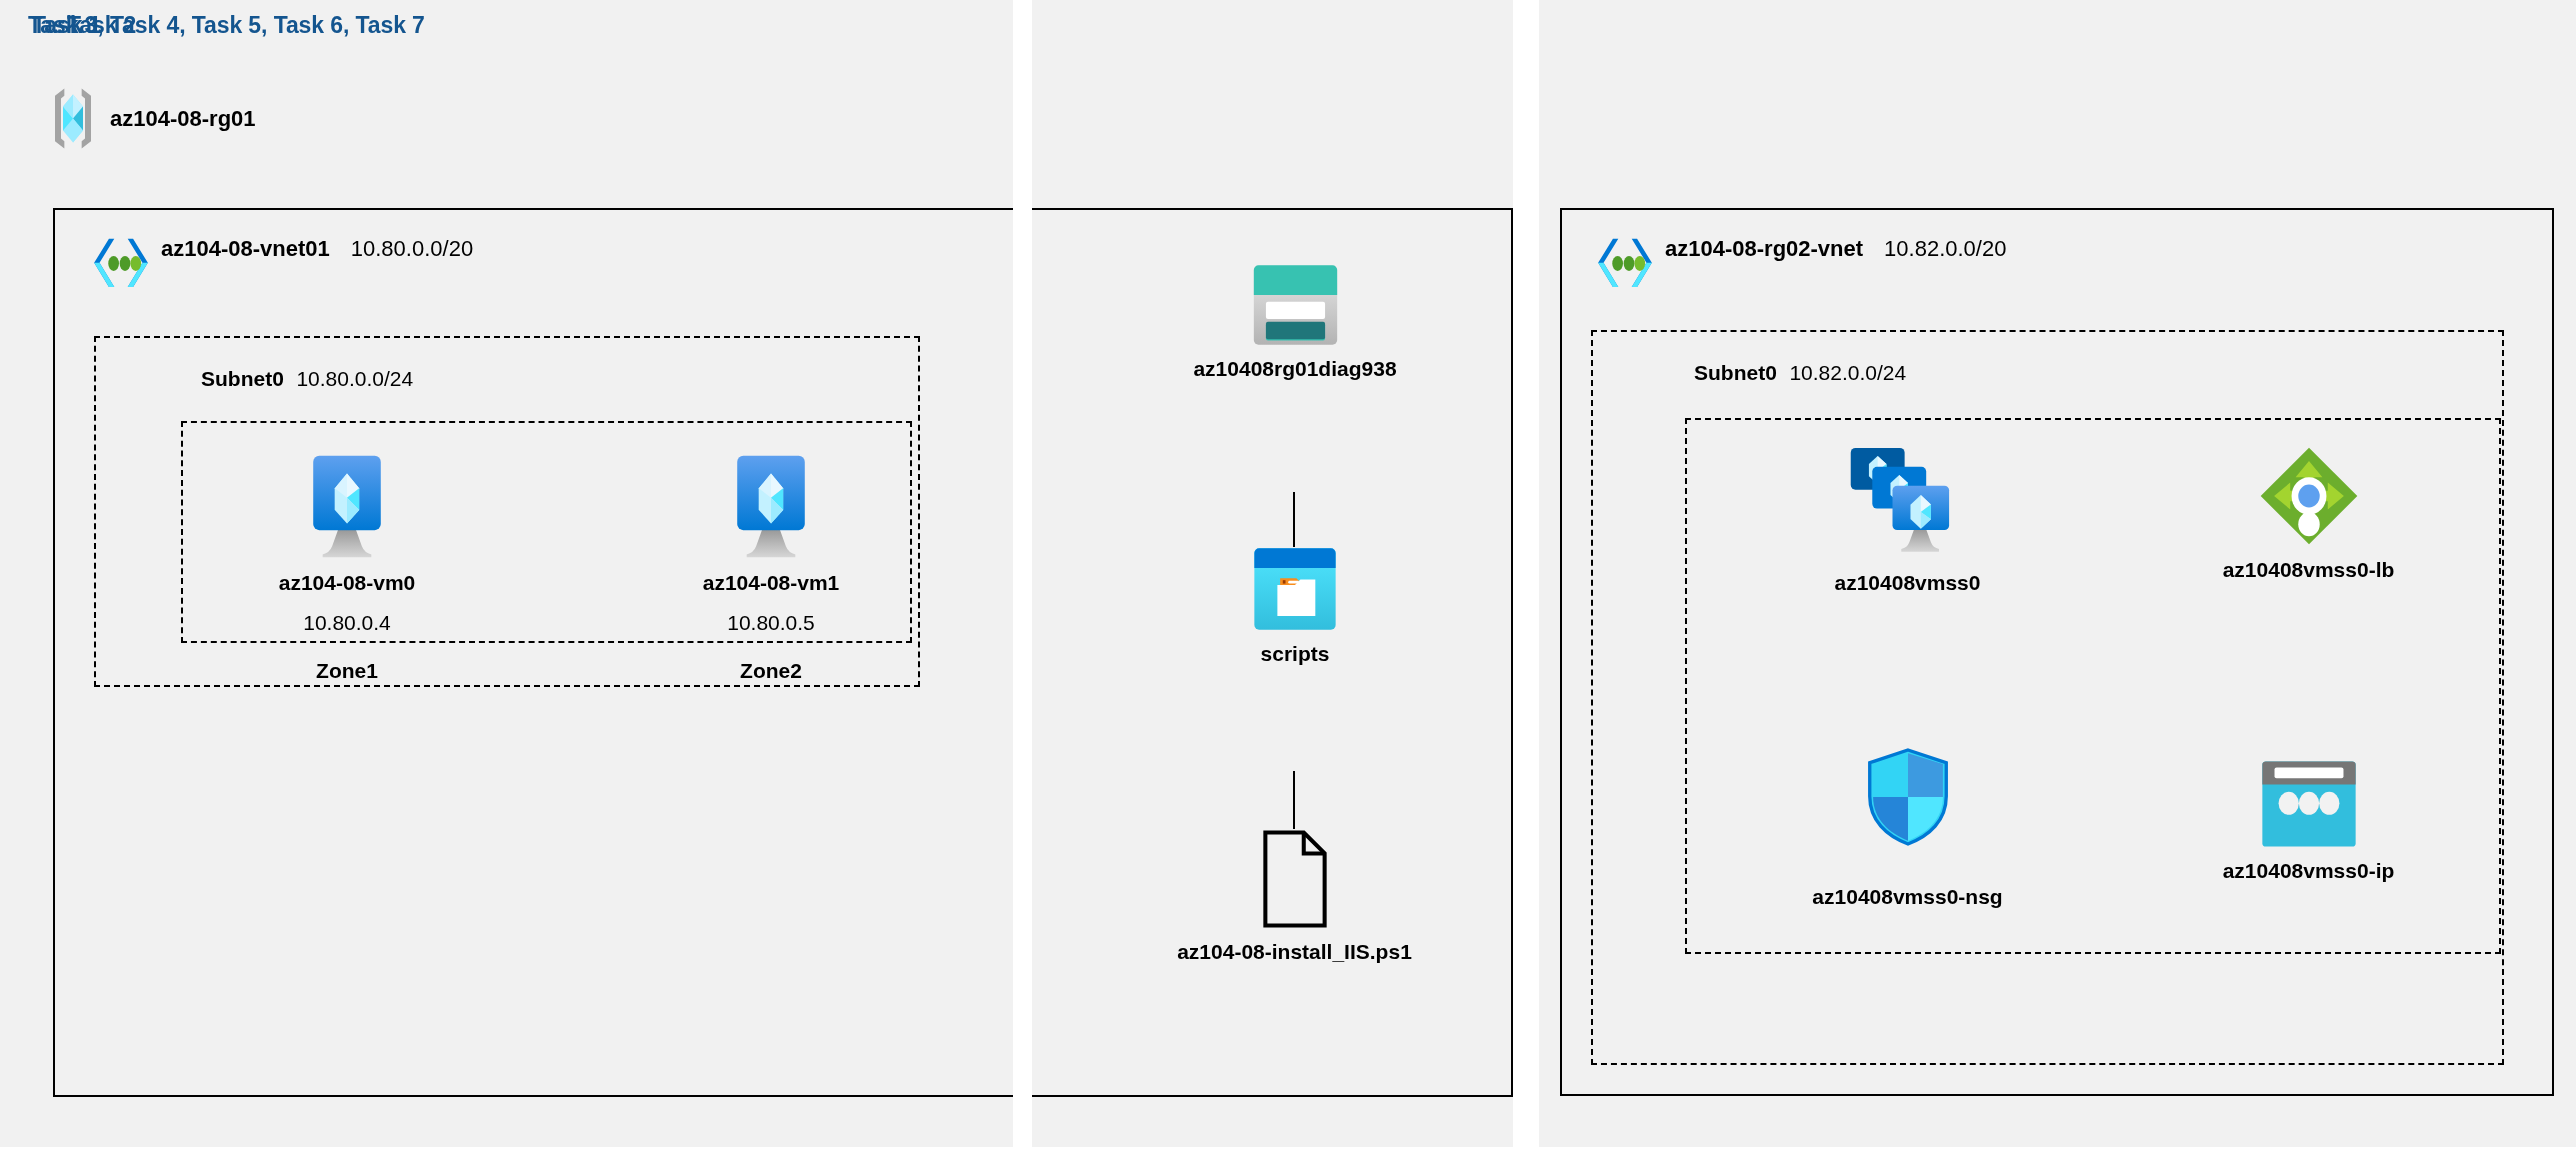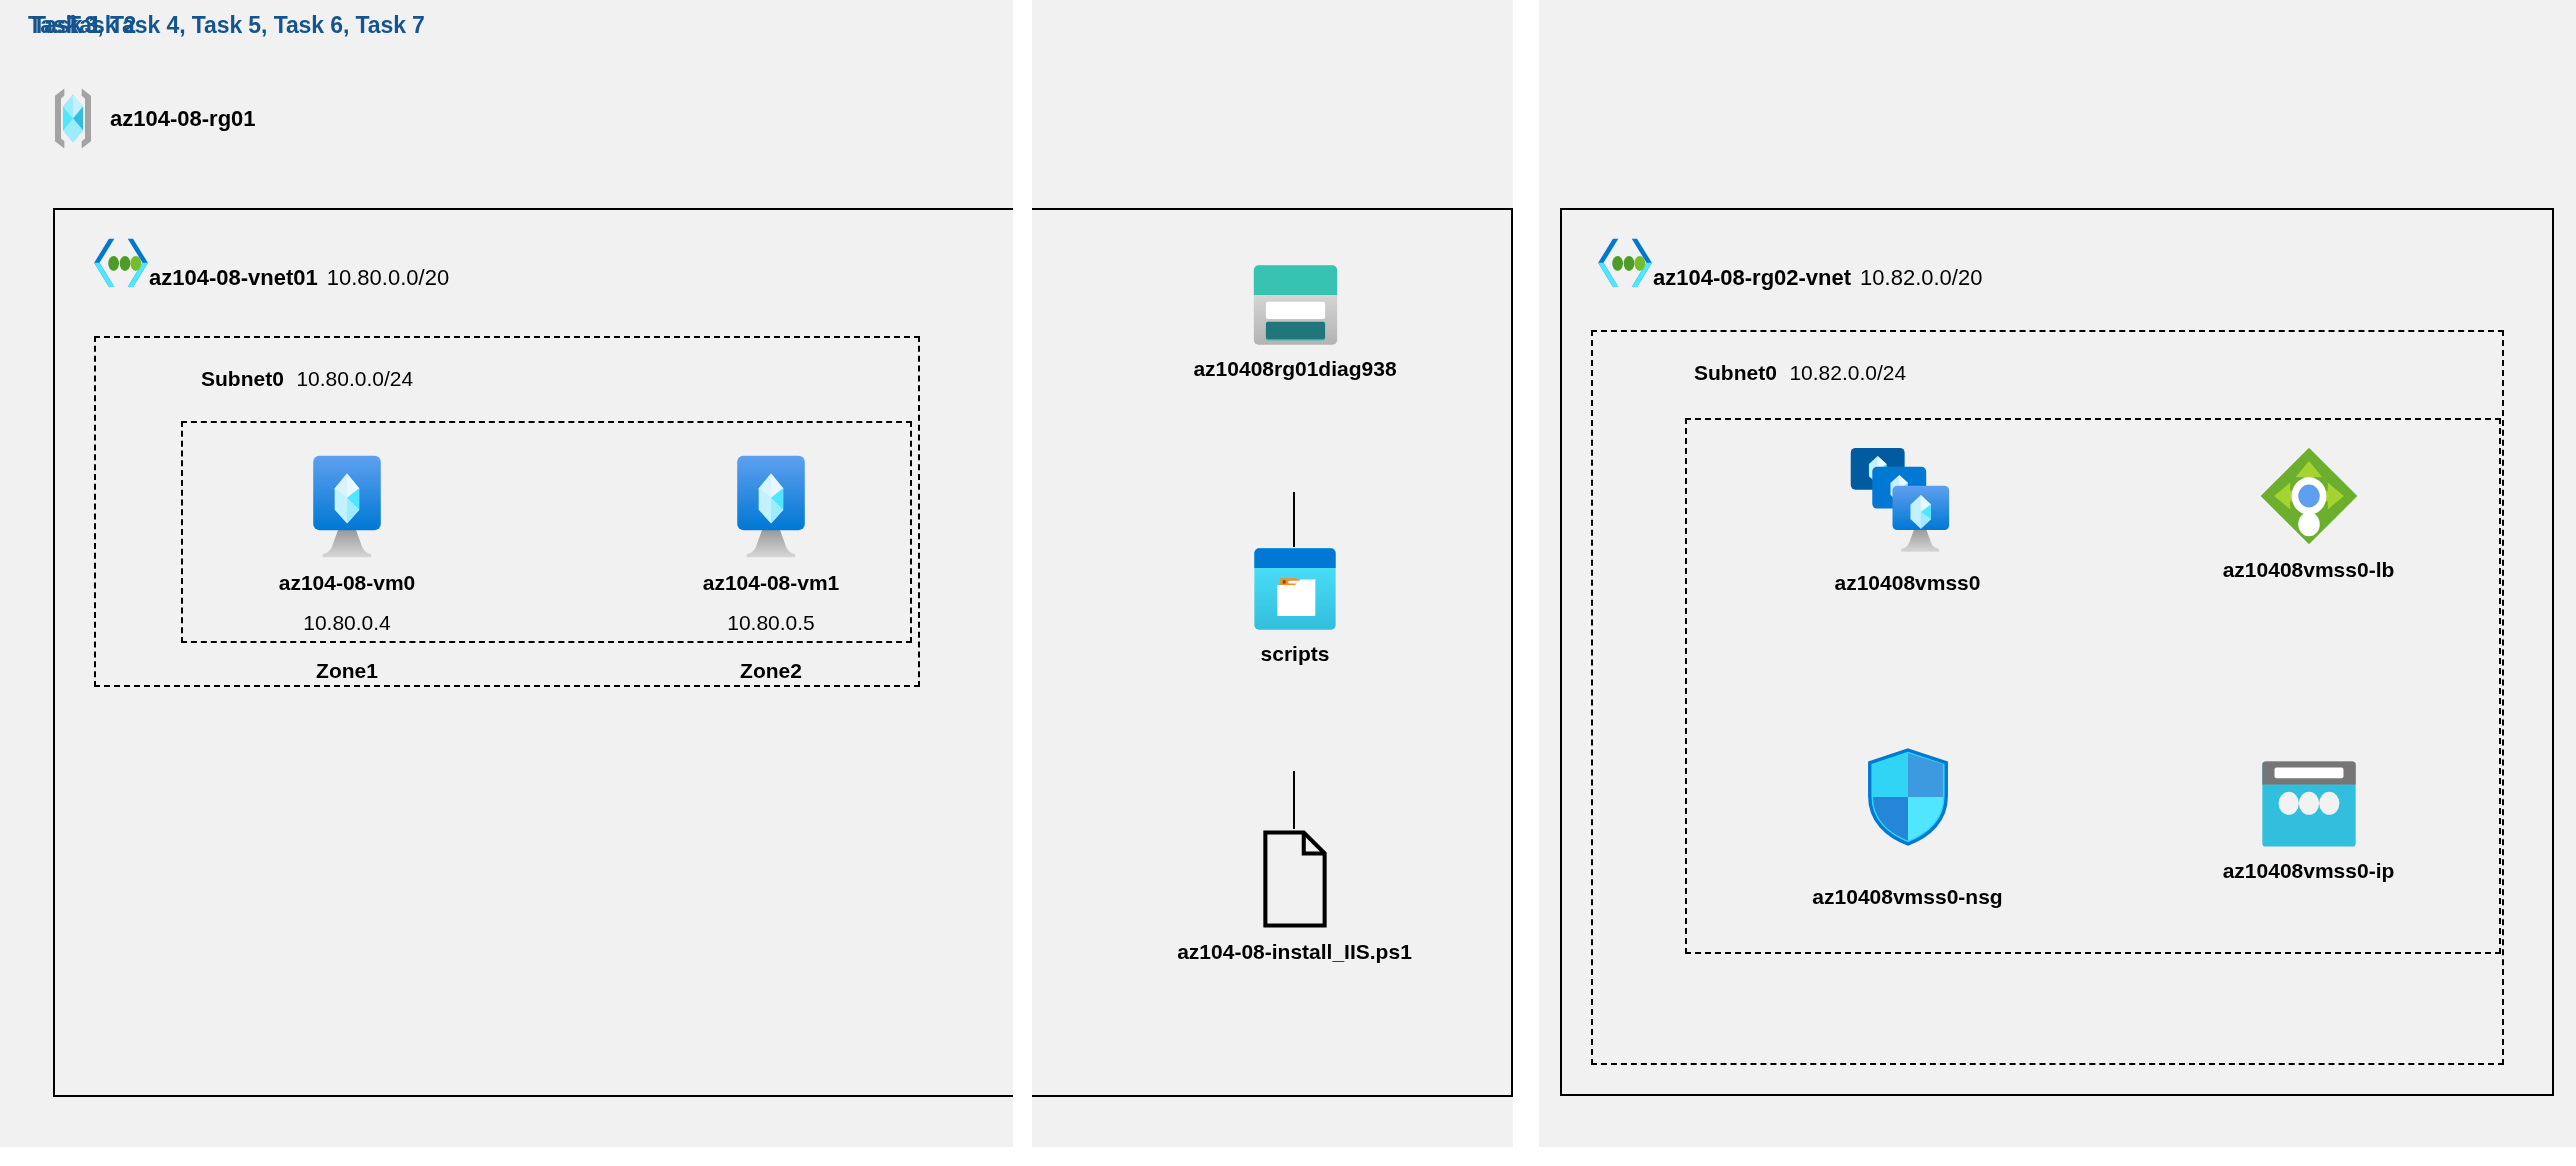--- a/index.html
+++ b/index.html
@@ -83,22 +83,22 @@
   #subnet01-box { left: 94px; top: 336px; width: 826px; height: 351px; }
   #zone-box     { left: 181px; top: 421px; width: 731px; height: 222px; }
 
   #subnet02-box { left: 1591px; top: 330px; width: 913px; height: 735px; }
   #vmss-box     { left: 1685px; top: 418px; width: 816px; height: 536px; }
 
   
   .vnet-row {
     position: absolute;
     display: flex;
-    align-items: flex-end;
-    gap: 1px;
+    align-items: flex-start;
+    gap: 13px;
     white-space: nowrap;
   }
   #vnet01-row { left: 94px;  top: 236px; }
   #vnet02-row { left: 1598px; top: 236px; }
   .vnet-name  { font-size: 22px; font-weight: bold; color: #000000; }
   .vnet-cidr  { font-size: 22px; font-weight: normal; color: #000000; margin-left: 8px; }
 
   
   .subnet-label {
     position: absolute;

